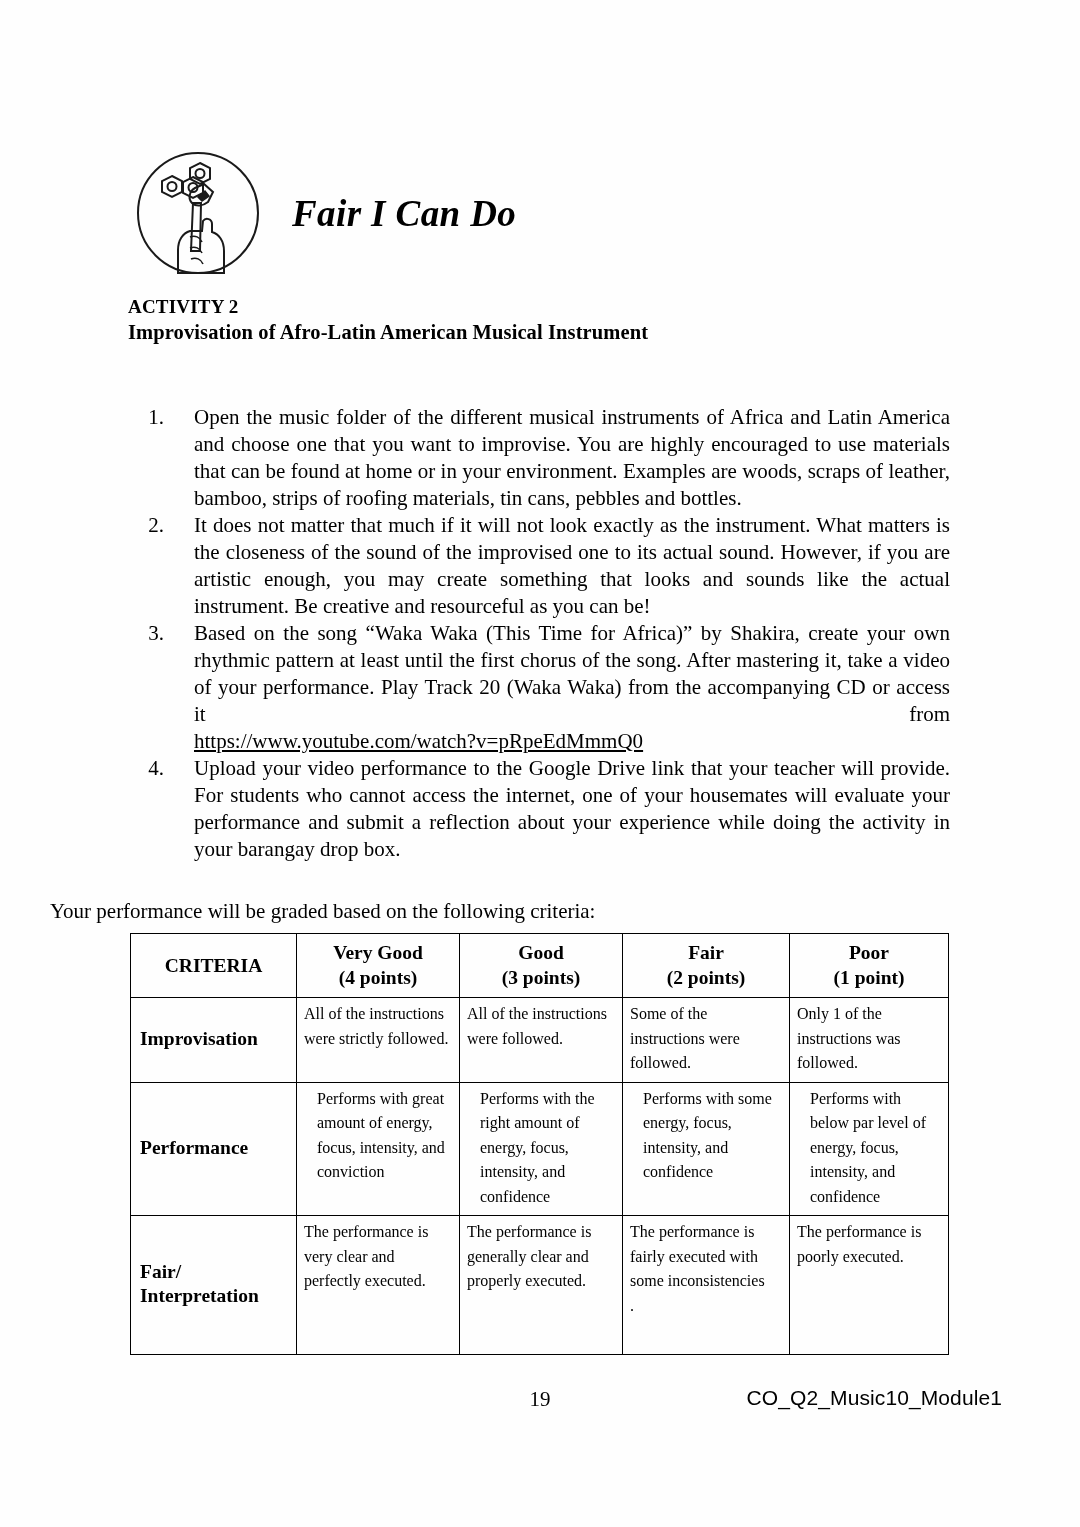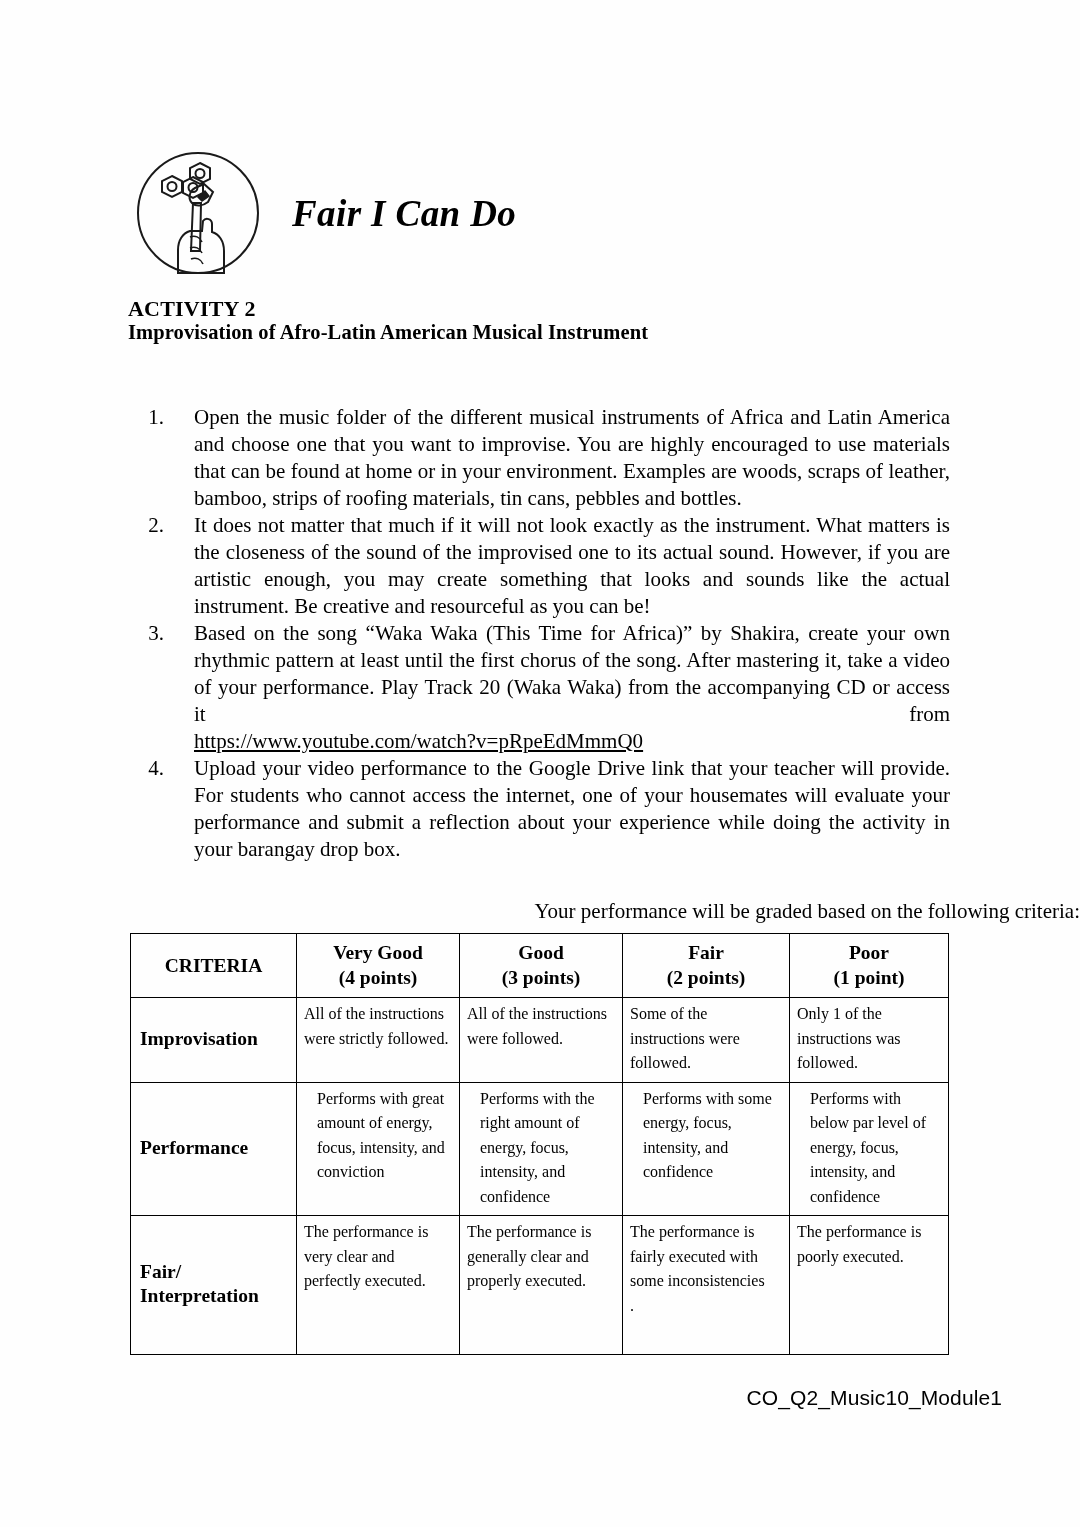--- a/index.html
+++ b/index.html
@@ -50,21 +50,21 @@
     white-space: nowrap;
   }
 
   
   .activity-label {
     position: absolute;
     left: 128px;
     top: 296px;
     font-family: "Liberation Serif", "DejaVu Serif", serif;
     font-weight: bold;
-    font-size: 22px;
+    font-size: 19px;
     letter-spacing: 0.2px;
     text-align: right;
   }
   .activity-subtitle {
     position: absolute;
     left: 128px;
     top: 321px;
     font-family: "Liberation Serif", "DejaVu Serif", serif;
     font-weight: bold;
     font-size: 20.5px;
@@ -114,21 +114,21 @@
     text-align: justify;
     text-align-last: justify;
   }
 
   
   .criteria-caption {
     position: absolute;
     left: 0px;
     top: 899px;
     width: 1080px;
-    text-align: right;
+    text-align: left;
     font-size: 21px;
     padding-left: 50px;
     box-sizing: border-box;
   }
 
   
   .rubric {
     position: absolute;
     left: 130px;
     top: 933px;
@@ -307,15 +307,16 @@
         </td>
         <td>The performance is very clear and perfectly executed.</td>
         <td>The performance is generally clear and properly executed.</td>
         <td style="white-space:pre-line">The performance is fairly executed with some inconsistencies
 .</td>
         <td>The performance is poorly executed.</td>
       </tr>
     </tbody>
   </table>
 
+  <div class="footer-page">19</div>
   <div class="footer-code">CO_Q2_Music10_Module1</div>
 
 </div>
 
 </body></html>

